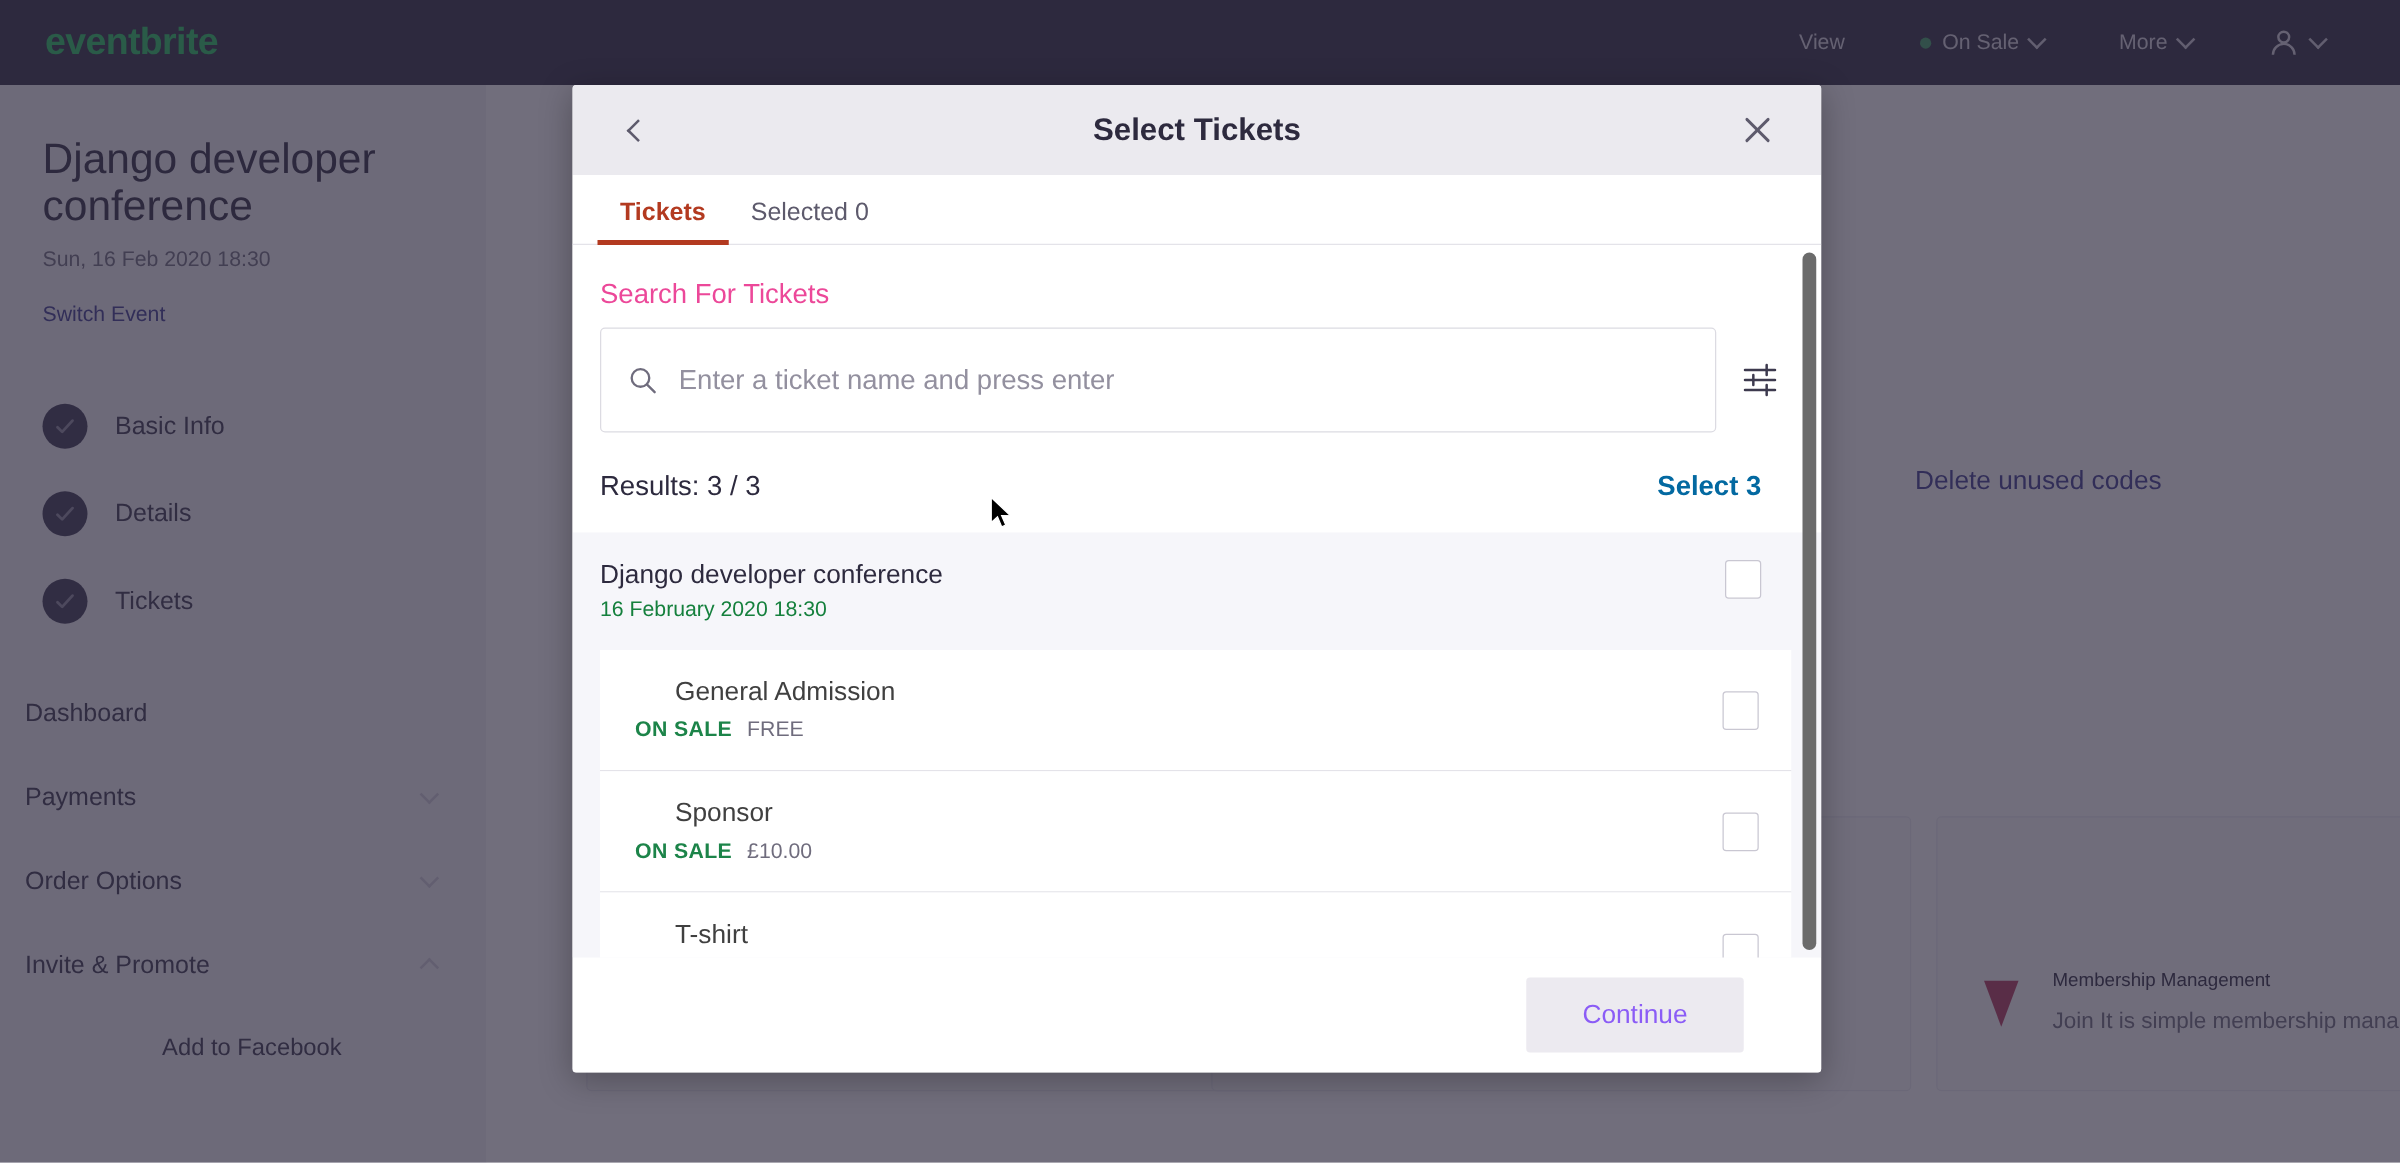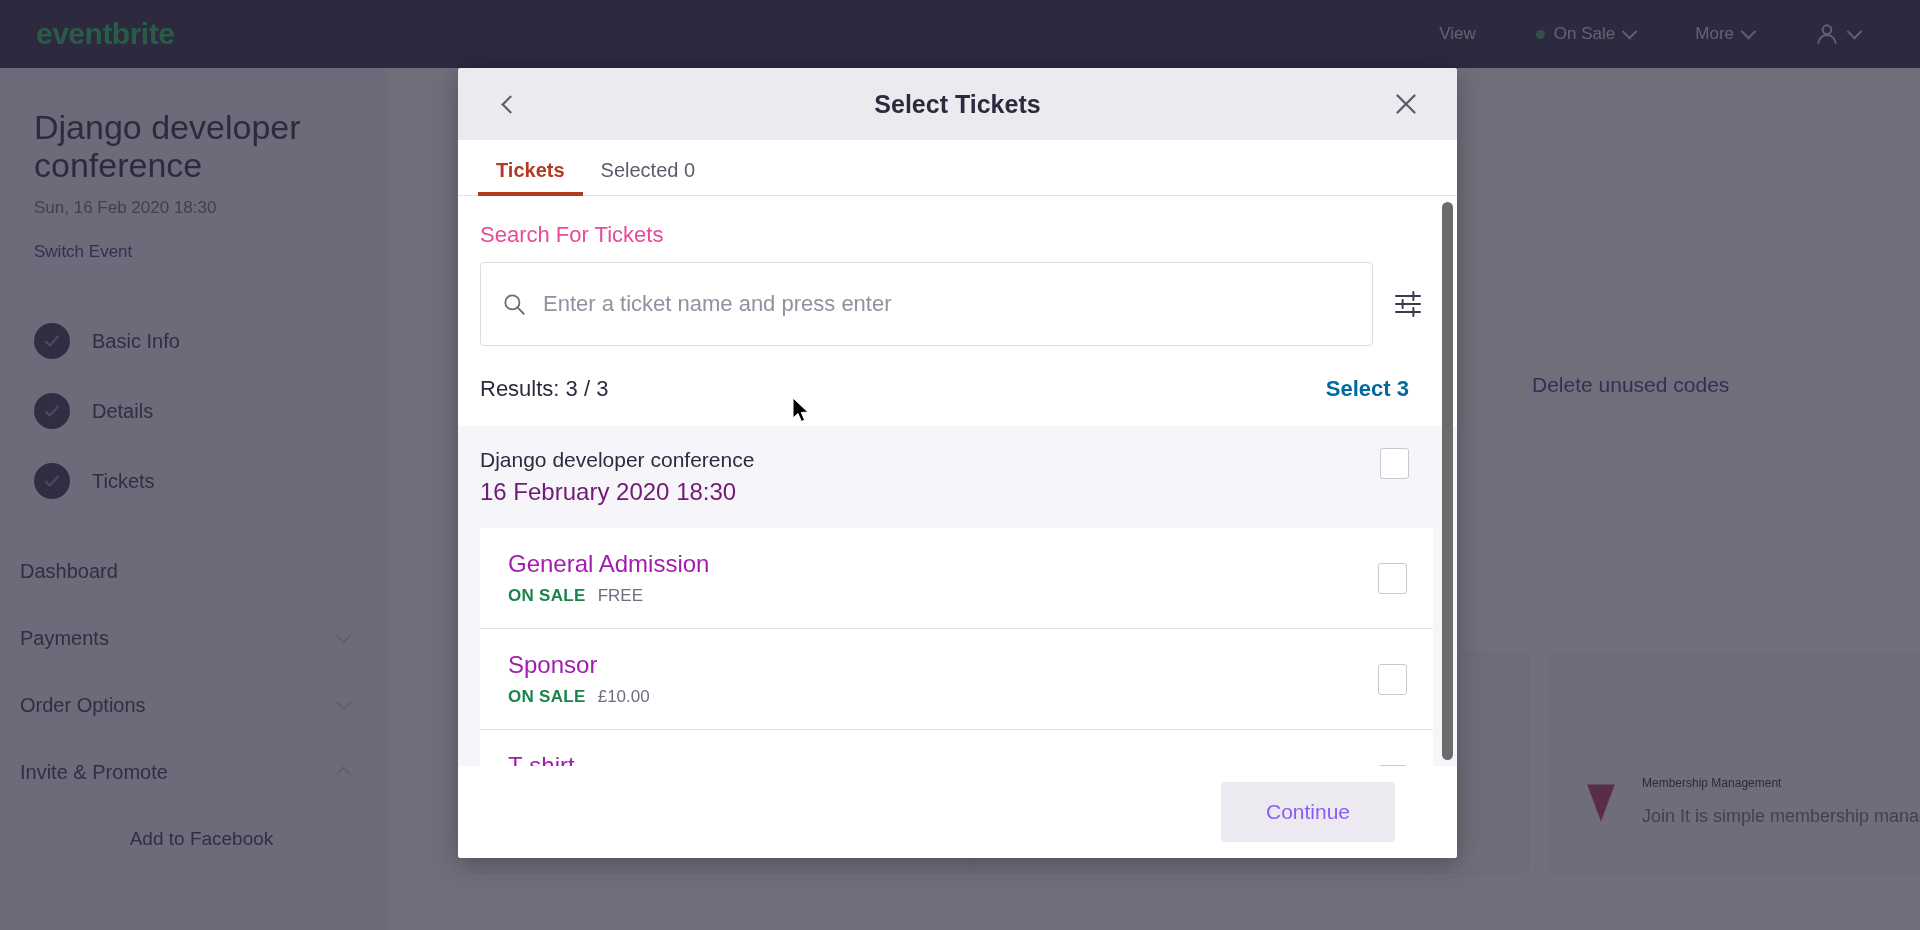--- a/index.html
+++ b/index.html
@@ -73,21 +73,21 @@
     color: #3b3a8f; cursor: pointer; display: flex; align-items: center; gap: 8px;
   }
   .card-strip { position: absolute; left: 0; right: 0; top: 585px; bottom: 0; }
   .app-card {
     position: absolute; top: 0; width: 560px; height: 220px;
     background: #fbfbfc; border: 1px solid #ececf1; border-radius: 4px;
   }
   .app-card .ic {
     position: absolute; left: 28px; top: 126px; width: 46px; height: 46px;
   }
-  .app-card .nm { position: absolute; left: 92px; top: 122px; font-size: 12px; color: #2d2a3e; }
+  .app-card .nm { position: absolute; left: 92px; top: 122px; font-size: 15px; color: #2d2a3e; }
   .app-card .ds { position: absolute; left: 92px; top: 152px; font-size: 18px; color: #6f6c7d; white-space: nowrap; }
 
   
   .overlay { position: absolute; inset: 0; background: rgba(45,42,62,0.68); }
 
   .modal {
     position: absolute; left: 458px; top: 68px; width: 999px; height: 790px;
     background: #ffffff; border-radius: 3px;
     box-shadow: 0 6px 26px rgba(0,0,0,0.28);
     display: flex; flex-direction: column; overflow: hidden;
@@ -148,29 +148,29 @@
     padding: 30px 48px 24px 22px; background: #fff;
   }
   .results-text { font-size: 22px; color: #2d2a3e; }
   .select-all { font-size: 22px; color: #0369a1; cursor: pointer; font-weight: 700; }
 
   .group {
     background: #f6f6fa; padding: 22px 48px 22px 22px;
     display: flex; align-items: flex-start; justify-content: space-between;
   }
   .group-name { font-size: 21px; color: #2d2a3e; }
-  .group-date { font-size: 24px; color: #701a75; margin-top: 6px; }
+  .group-date { font-size: 17px; color: #15803d; margin-top: 6px; }
 
   .ticket-list { background: #f6f6fa; padding: 0 0 0 22px; }
   .ticket-row {
     background: #fff; display: flex; align-items: center; justify-content: space-between;
     padding: 22px 26px 22px 28px; border-bottom: 1px solid #e4e3e9;
     margin-right: 24px;
   }
-  .ticket-name { font-size: 24px; color: #a21caf; }
+  .ticket-name { font-size: 21px; color: #404040; margin-left: 32px; }
   .ticket-meta { margin-top: 8px; font-size: 17px; display: flex; align-items: center; gap: 12px; }
   .on-sale { color: #1c8449; font-weight: 700; letter-spacing: 0.3px; }
   .price { color: #6f6c7d; }
 
   .cbx {
     width: 29px; height: 31px; border: 1px solid #c9c7d2; border-radius: 3px;
     background: #fff; flex: none; cursor: pointer;
   }
 
   .vscroll {

